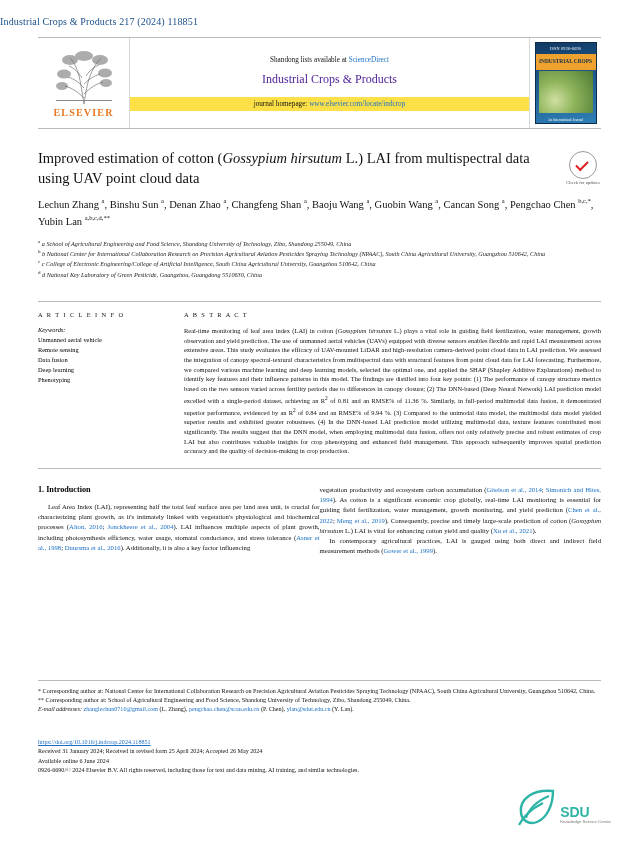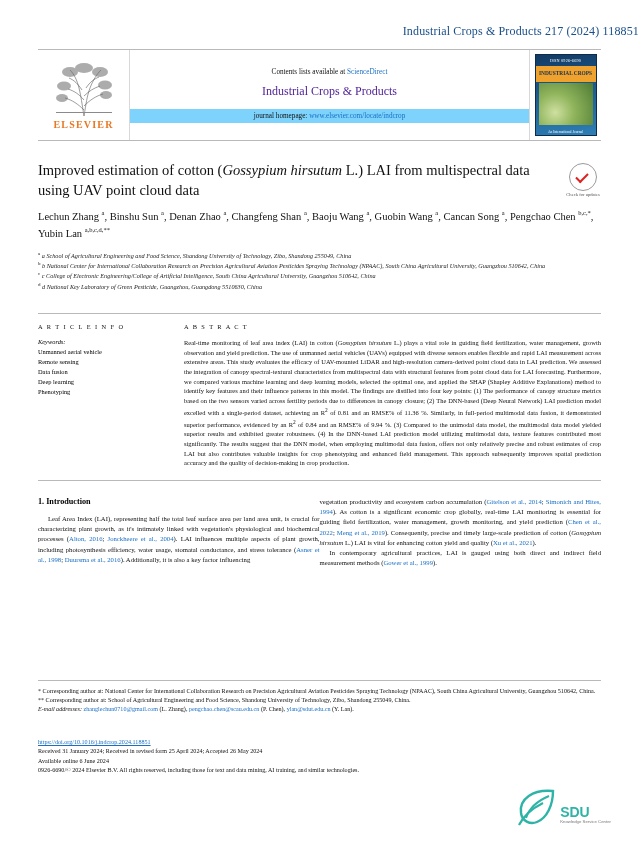--- a/index.html
+++ b/index.html
@@ -15,24 +15,24 @@
   }
   .page {
     width: 639px;
     height: 849px;
     padding: 0;
     position: relative;
   }
 
   
   .running-head {
-    text-align: right;
-    font-size: 12px;
+    text-align: left;
+    font-size: 10px;
     color: #1a4f8a;
-    padding-top: 24px;
+    padding-top: 16px;
     letter-spacing: 0.15px;
   }
 
   
   .masthead {
     margin: 10px 38px 0 38px;
     border-top: 1px solid #b9b9b9;
     border-bottom: 1px solid #b9b9b9;
     display: flex;
     align-items: stretch;
@@ -76,21 +76,21 @@
   .mast-contents a { color: #1a6fc4; text-decoration: none; }
   .mast-title {
     font-size: 12px;
     font-family: "Liberation Serif", serif;
     margin: 6px 0 8px 0;
     color: #4c1d95;
   }
   .mast-homepage {
     font-size: 7.2px;
     color: #111;
-    background: #7dd3fc;
+    background: #fde047;
     width: 100%;
     text-align: center;
     padding: 3px 0;
   }
   .mast-homepage a { color: #1a6fc4; text-decoration: none; }
   .cover-box {
     width: 72px;
     border-left: 1px solid #d8d8d8;
     display: flex; align-items: center; justify-content: center;
     background: #fff;
@@ -296,21 +296,21 @@
             <ellipse cx="36" cy="8" rx="9" ry="5"></ellipse>
           </g>
           <rect x="8" y="52" width="56" height="1" fill="#8a8a8a"></rect>
         </svg>
       </div>
       <div class="elsevier-word">ELSEVIER</div>
     </div>
 
     <div class="mast-center">
       <div class="mast-contents">
-        <span>Contents lists available at </span><a href="#">ScienceDirect</a>
+        <span>Shandong lists available at </span><a href="#">ScienceDirect</a>
       </div>
       <div class="mast-title">Industrial Crops &amp; Products</div>
       <div class="mast-homepage">
         <span>journal homepage: </span><a href="#">www.elsevier.com/locate/indcrop</a>
       </div>
     </div>
 
     <div class="cover-box">
       <div class="cover-img">
         <div class="cv-top">ISSN 0926-6690</div>

